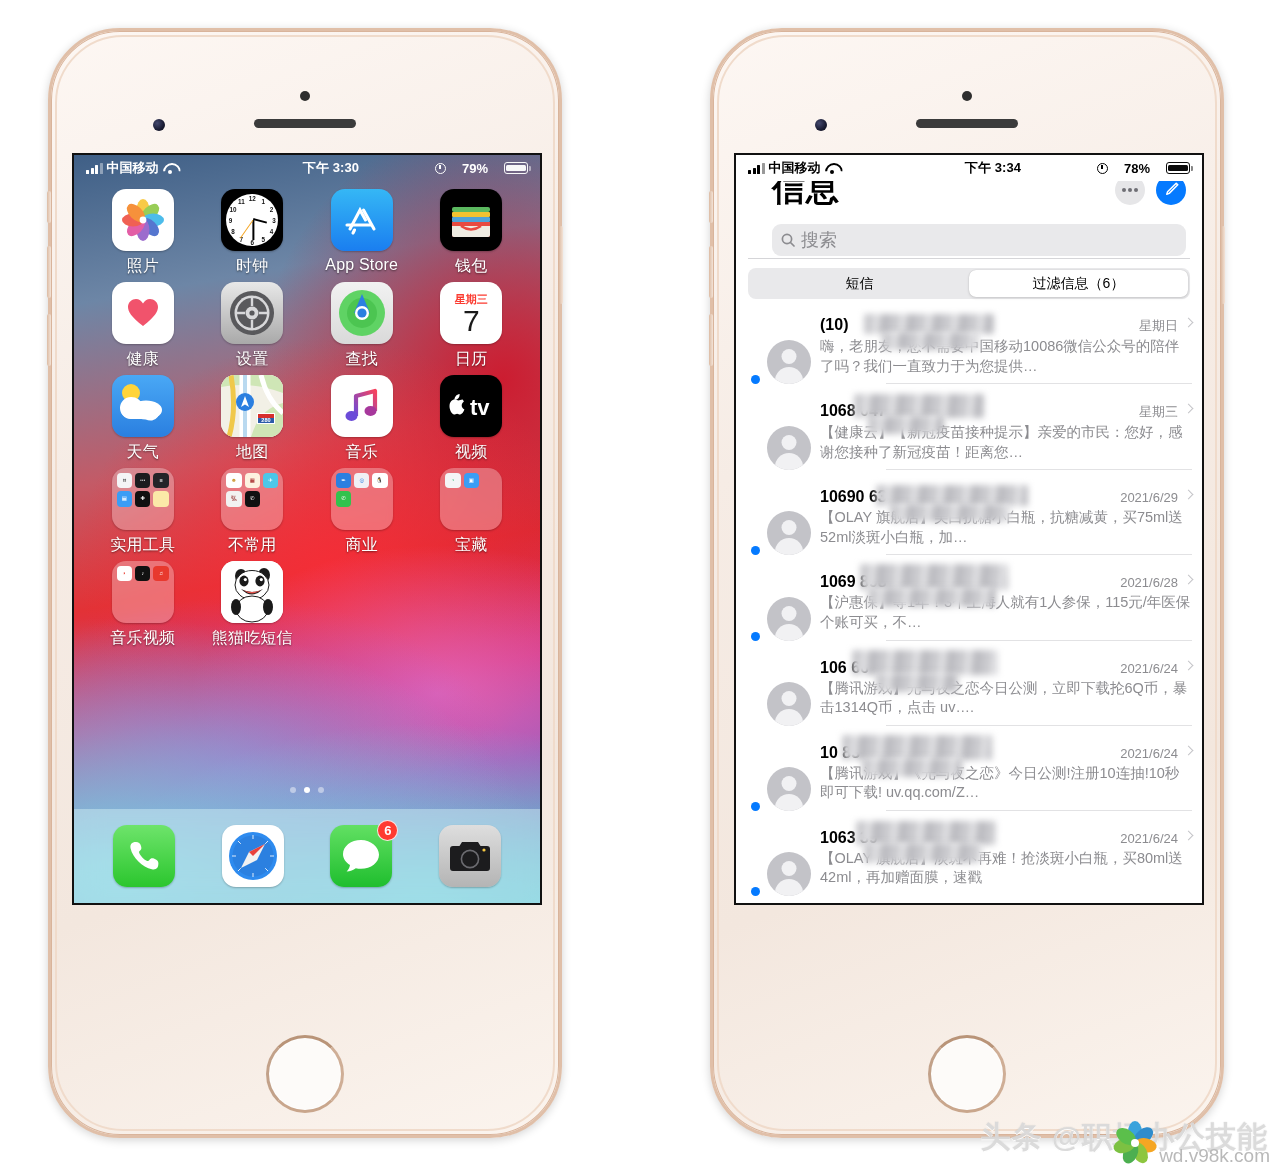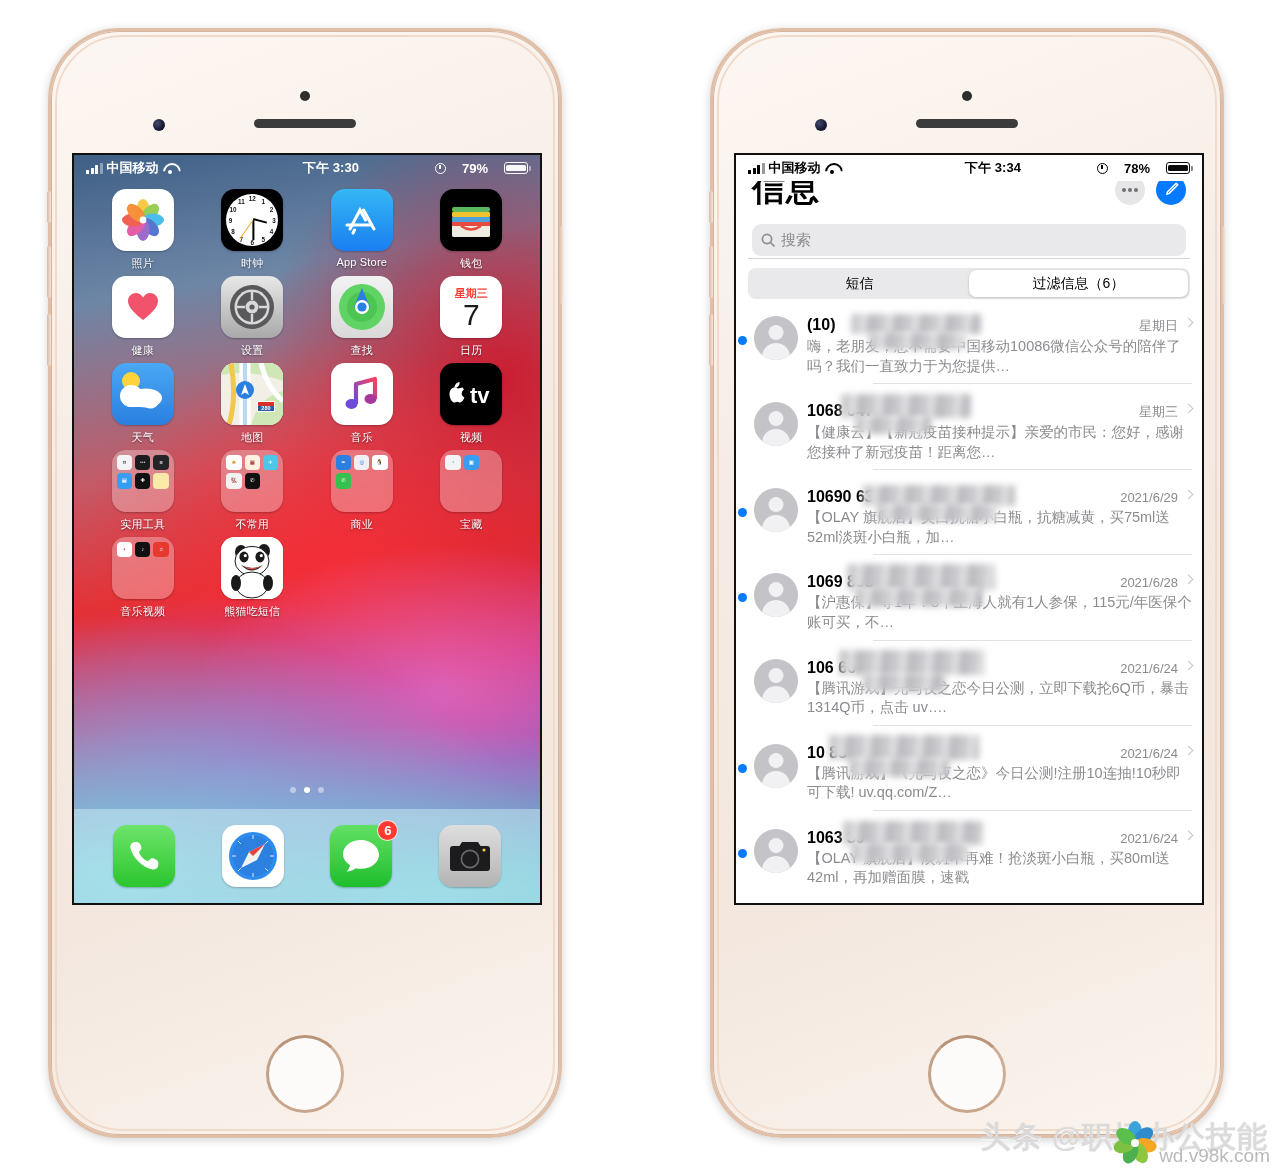--- a/index.html
+++ b/index.html
@@ -140,21 +140,21 @@
   .app { display:flex; flex-direction:column; align-items:center; }
   .icon {
     width: 62px; height: 62px;
     border-radius: 14px;
     overflow: hidden; position: relative;
     box-shadow: 0 1px 2px rgba(0,0,0,.25);
     background:#fff;
   }
   .app-label {
     margin-top: 5px;
-    font-size: 11px; color: #fff;
+    font-size: 16px; color: #fff;
     text-shadow: 0 1px 2px rgba(0,0,0,.55);
     white-space: nowrap;
     letter-spacing:.2px;
   }
 
   
   .ic-photos { background:#fff; }
   
   .ic-clock { background:#000; display:flex; align-items:center; justify-content:center;}
   .clock-face { width:52px;height:52px;border-radius:50%;background:#fff; position:relative;}
@@ -211,51 +211,51 @@
   }
   .dock-app{ position:relative; }
 
   .ic-phone{background:linear-gradient(180deg,#6ee46b,#2bc62e); display:flex;align-items:center;justify-content:center;}
   .ic-safari{background:#fff; display:flex;align-items:center;justify-content:center;}
   .ic-msg{background:linear-gradient(180deg,#62e063,#1fbe2e); display:flex;align-items:center;justify-content:center;}
   .ic-cam{background:linear-gradient(180deg,#dedede,#b4b4b4); display:flex;align-items:center;justify-content:center;}
 
   
   .msgapp{ position:absolute; inset:0; background:#fff; display:flex; flex-direction:column; }
-  .msg-head{ padding: 12px 16px 0 16px; }
+  .msg-head{ padding: 12px 16px 0 16px; margin-left: 20px; }
   .msg-title-row{ display:flex; align-items:center; }
   .msg-title{ font-size:33px; font-weight:700; color:#000; letter-spacing:1px; flex:1;}
   .round-btn{ width:30px;height:30px;border-radius:50%; display:flex;align-items:center;justify-content:center;}
   .more-btn{ background:#e6e6e8; }
   .more-btn i{ width:4px;height:4px;border-radius:50%;background:#6f6f74; display:block; margin:0 1px;}
   .compose-btn{ background:#057aff; margin-left:11px;}
 
   .search-bar{
     margin-top:12px; height:32px; border-radius:9px;
     background:#e9e9eb; display:flex; align-items:center; gap:6px;
     padding: 0 9px;
   }
-  .search-ph{ color:#8c8c90; font-size:15px;}
+  .search-ph{ color:#8c8c90; font-size:18px;}
 
   .seg{
     margin:12px 12px 0 12px;
     height:31px; border-radius:8px; background:#e9e9eb;
     display:flex; padding:2px; position:relative;
   }
   .seg-item{
     flex:1; display:flex;align-items:center;justify-content:center;
     font-size:14px; color:#000; border-radius:7px;
   }
   .seg-item.active{ background:#fff; box-shadow:0 0 1px rgba(0,0,0,.2), 0 1px 3px rgba(0,0,0,.13); font-weight:400;}
   .seg-divider{ position:absolute; left:0; right:0; top:-10px; height:1px; background:#d5d5d8;}
 
   .thread-list{ flex:1; overflow:hidden; margin-top:8px; }
   .thread{
-    display:flex; align-items:flex-start;
-    padding: 9px 10px 9px 2px;
+    display:flex; align-items:flex-end;
+    padding: 9px 10px 9px 15px;
     position:relative;
   }
   .unread-dot{ width:9px;height:9px;border-radius:50%; background:#057aff; margin-top:20px; flex:0 0 9px;}
   .unread-spacer{ width:9px; flex:0 0 9px;}
   .avatar{
     width:44px;height:44px;border-radius:50%;
     background:#c3c3c8; margin-left:7px; flex:0 0 44px;
     position:relative; overflow:hidden;
   }
   .avatar::before{ content:''; position:absolute; left:50%; top:9px; transform:translateX(-50%); width:15px;height:15px;border-radius:50%; background:#f1f1f3;}

